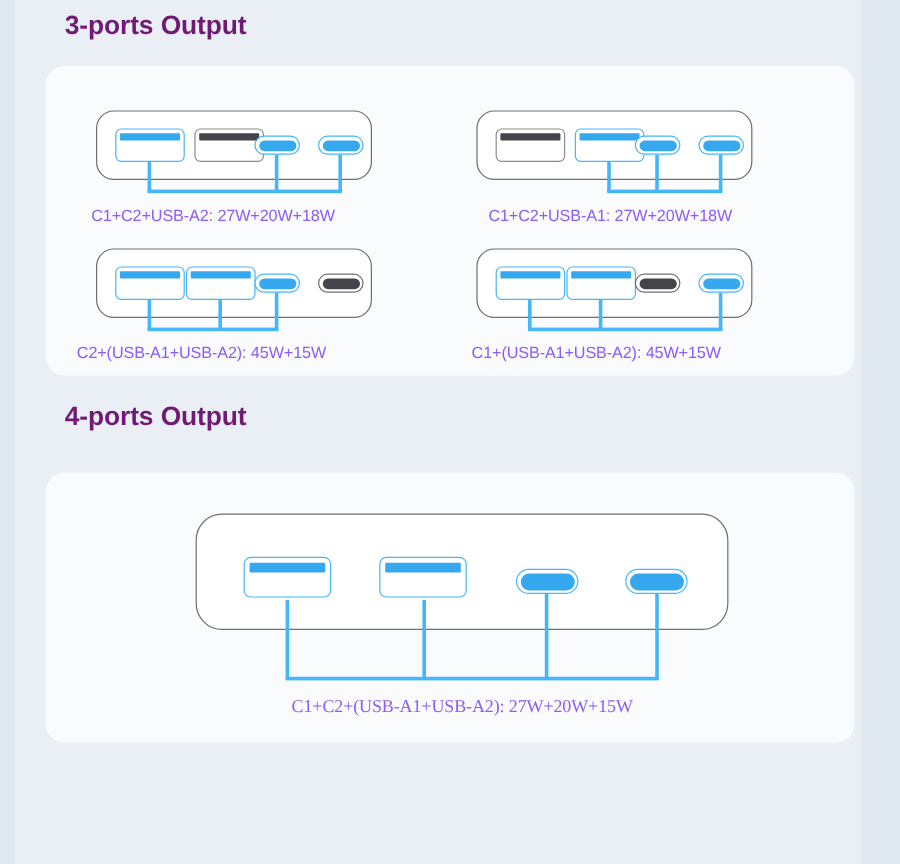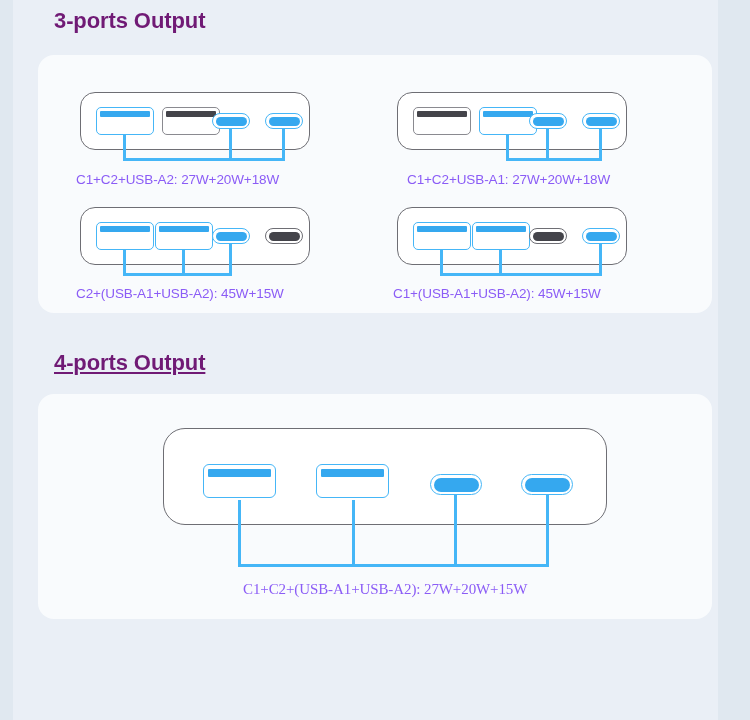--- a/index.html
+++ b/index.html
@@ -36,21 +36,21 @@
   .section-title {
     position: absolute;
     left: 54px;
     font-size: 22px;
     font-weight: 700;
     color: #701a75;
     letter-spacing: -0.1px;
     white-space: nowrap;
   }
   .section-title.t1 { top: 8px; }
-  .section-title.t2 { top: 350px; text-decoration: underline; }
+  .section-title.t2 { top: 334px; }
 
   .card {
     position: absolute;
     background: #f9fbfd;
     border-radius: 16px;
   }
   .card.card1 { left: 38px; top: 55px;  width: 674px; height: 258px; }
   .card.card2 { left: 38px; top: 394px; width: 674px; height: 225px; }
 
   
@@ -201,21 +201,21 @@
       </div>
     <div class="port usbc off" style="left:265px; top:228px; width:38px; height:16px;">
         <div class="bar"></div>
       </div>
 
     <div class="wire-v" style="left:123px; top:250px; height:25px;"></div>
     <div class="wire-v" style="left:182px; top:250px; height:25px;"></div>
     <div class="wire-v" style="left:229px; top:244px; height:31px;"></div>
     <div class="wire-h" style="left:123px; top:273px; width:109px;"></div>
 
-    <div class="caption" style="left:76px; top:286px;">C2+(USB-A1+USB-A2): 45W+15W</div>
+    <div class="caption" style="left:64px; top:286px;">C2+(USB-A1+USB-A2): 45W+15W</div>
   </div>
 
   <div class="device-group">
     <div class="device-body" style="left:397px; top:207px; width:230px; height:58px;"></div>
 
     <div class="port usba on" style="left:413px; top:222px; width:58px; height:28px;">
         <div class="bar"></div>
       </div>
     <div class="port usba on" style="left:472px; top:222px; width:58px; height:28px;">
         <div class="bar"></div>

